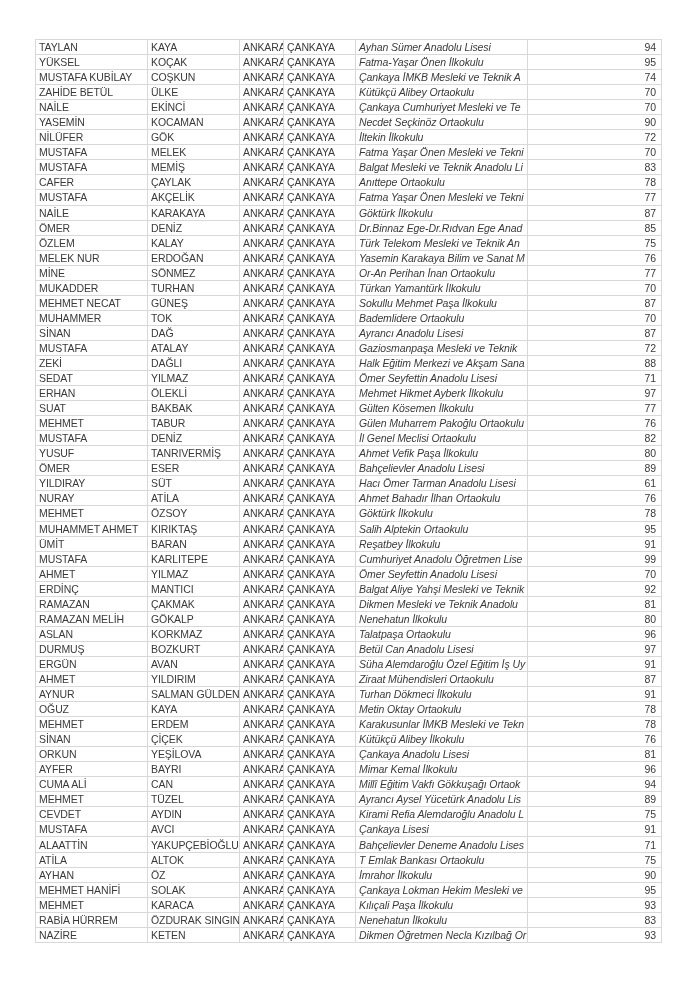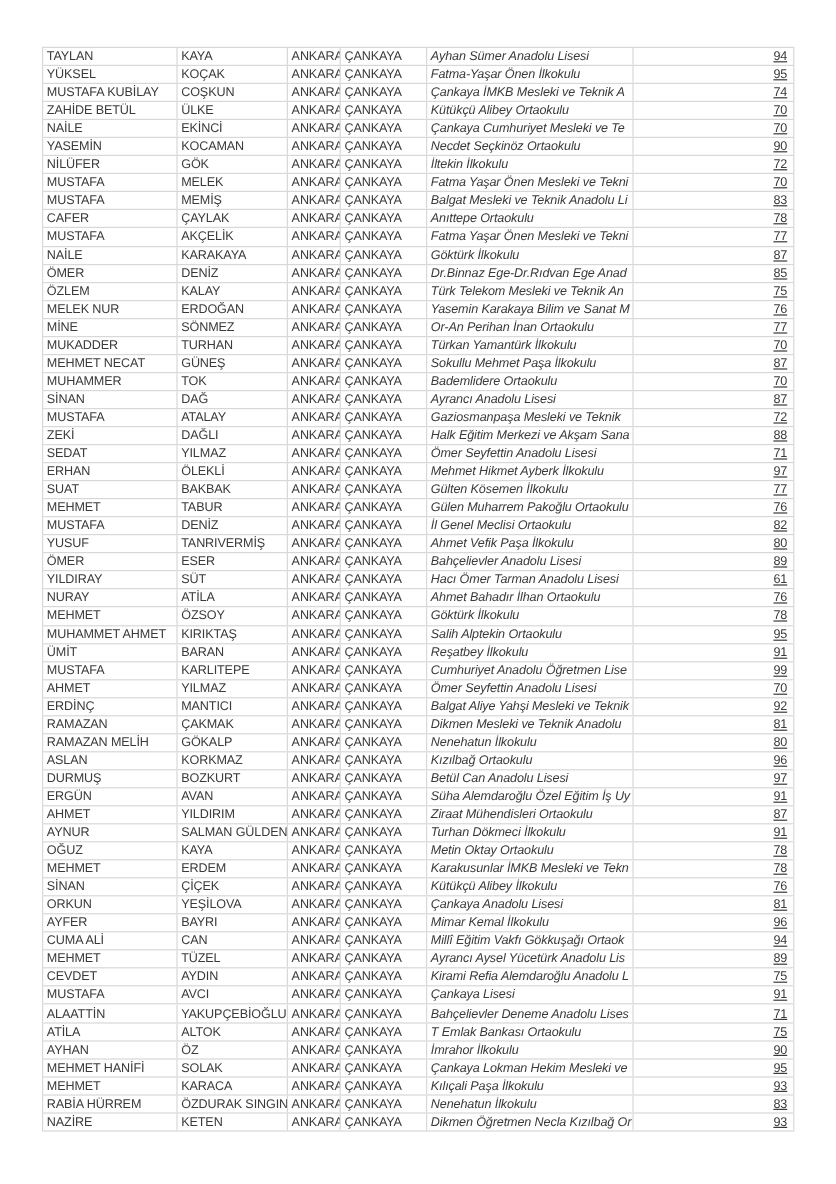--- a/index.html
+++ b/index.html
@@ -37,21 +37,21 @@
     display: flex;
     align-items: center;
     padding: 0 2px 0 3px;
   }
   .c1 { width: 112px; }
   .c2 { width: 92px; }
   .c3 { width: 44px; }
   .c4 { width: 72px; }
   .c5 { width: 172px; font-style: italic; }
   .c6 { width: 71px; margin-top: 44px; }
-  .c7 { width: 63px; text-decoration: underline; }
+  .c7 { width: 63px; }
   .num { justify-content: flex-end; padding-right: 5px; }
 </style>
 </head>
 <body>
 
 <div class="page">
   <div class="table">
   <div class="row">
     <div class="cell c1">TAYLAN</div>
     <div class="cell c2">KAYA</div>
@@ -440,21 +440,21 @@
     <div class="cell c5">Nenehatun İlkokulu</div>
     <div class="cell c6 num">16</div>
     <div class="cell c7 num">80</div>
   </div>
 
   <div class="row">
     <div class="cell c1">ASLAN</div>
     <div class="cell c2">KORKMAZ</div>
     <div class="cell c3">ANKARA</div>
     <div class="cell c4">ÇANKAYA</div>
-    <div class="cell c5">Kızılbağ Ortaokulu</div>
+    <div class="cell c5">Talatpaşa Ortaokulu</div>
     <div class="cell c6 num">9</div>
     <div class="cell c7 num">96</div>
   </div>
 
   <div class="row">
     <div class="cell c1">DURMUŞ</div>
     <div class="cell c2">BOZKURT</div>
     <div class="cell c3">ANKARA</div>
     <div class="cell c4">ÇANKAYA</div>
     <div class="cell c5">Betül Can Anadolu Lisesi</div>

